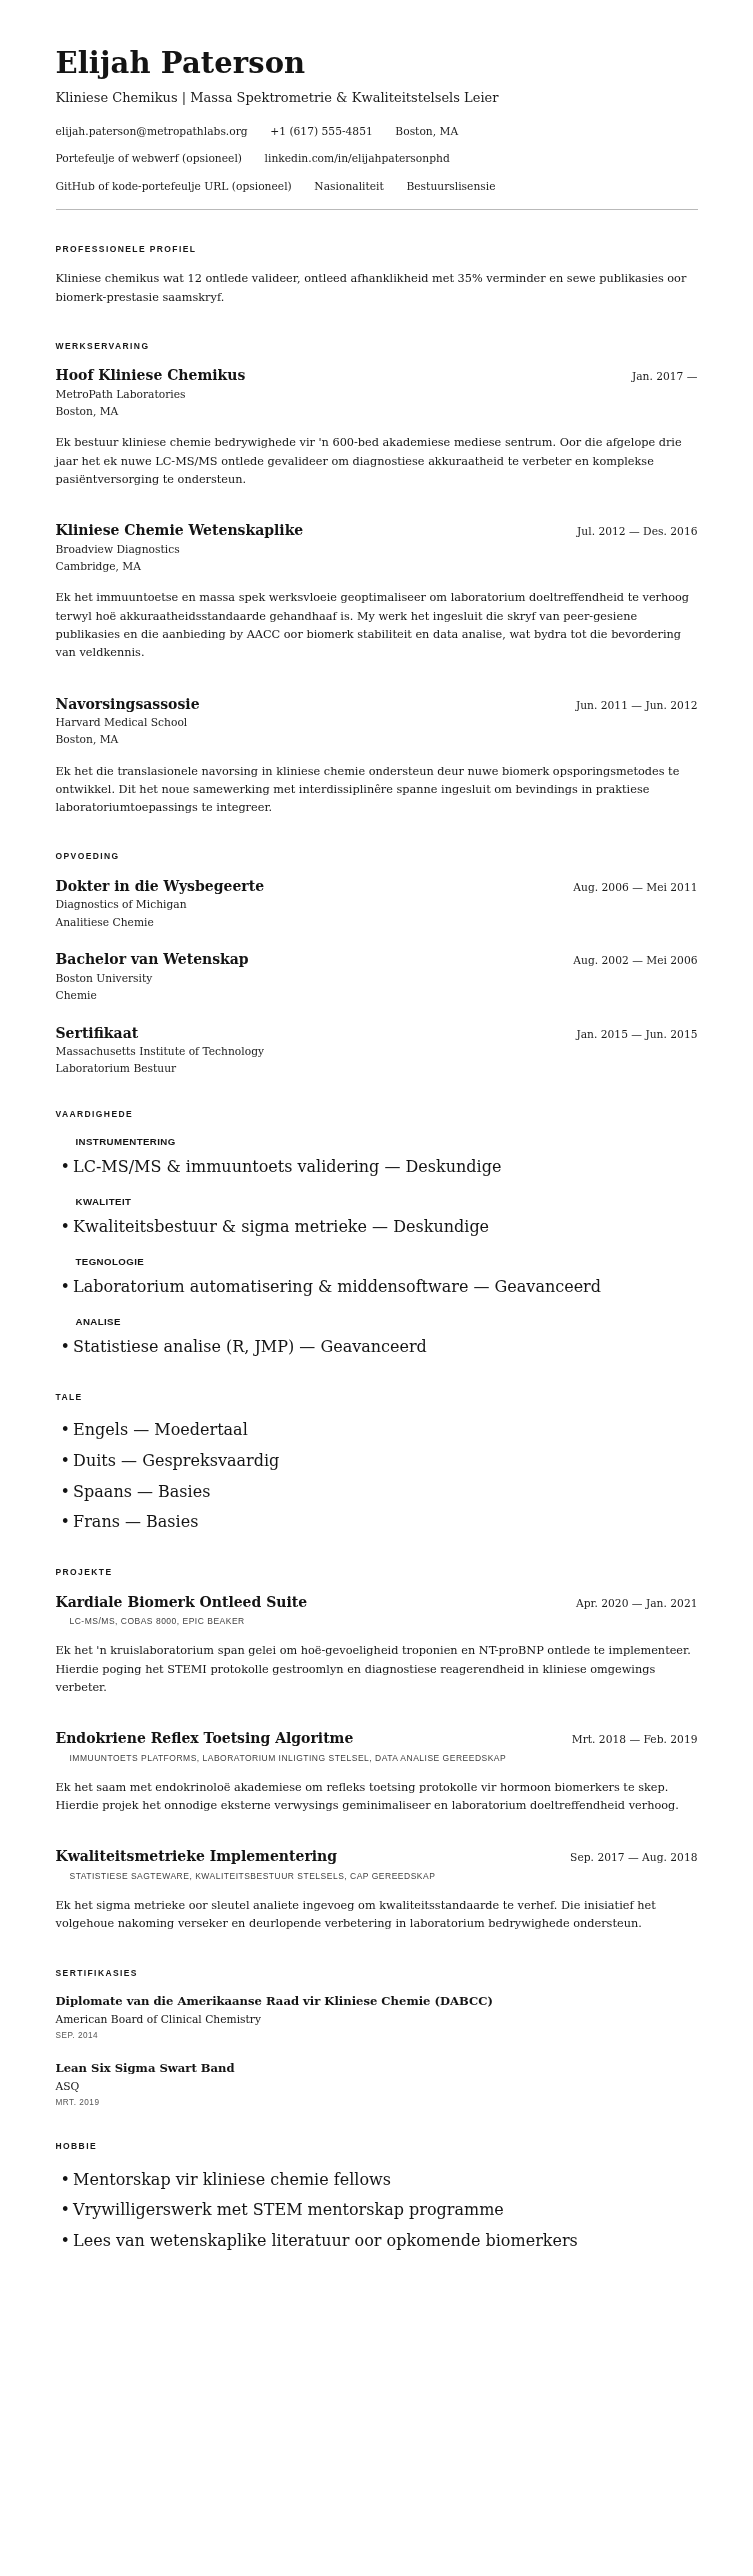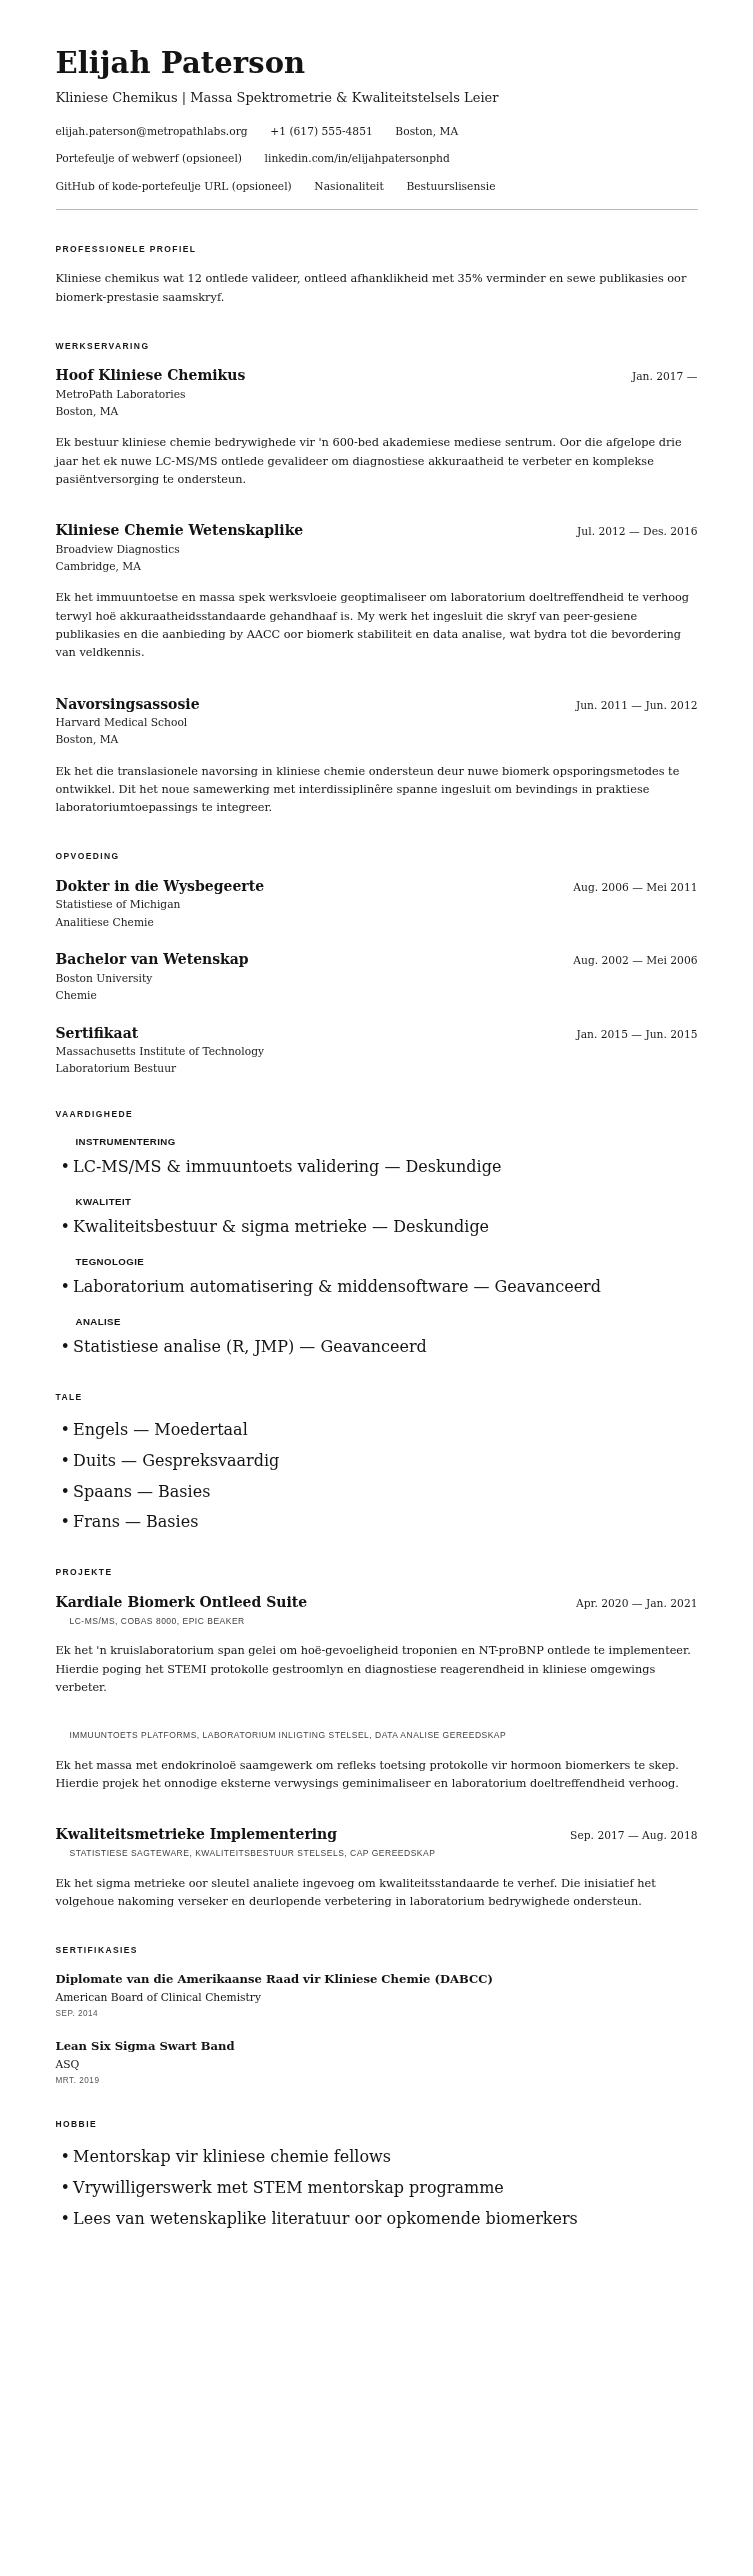--- a/index.html
+++ b/index.html
@@ -135,21 +135,21 @@
   </section>
 
   <section class="section">
     <h2 class="section-title">OPVOEDING</h2>
 
     <article class="edu-entry">
       <div class="entry-head">
         <h3 class="entry-title">Dokter in die Wysbegeerte</h3>
         <span class="entry-dates">Aug. 2006 — Mei 2011</span>
       </div>
-      <div class="entry-sub">Statistiese of Michigan</div>
+      <div class="entry-sub">Diagnostics of Michigan</div>
       <div class="entry-sub">Analitiese Chemie</div>
     </article>
 
     <article class="edu-entry">
       <div class="entry-head">
         <h3 class="entry-title">Bachelor van Wetenskap</h3>
         <span class="entry-dates">Aug. 2002 — Mei 2006</span>
       </div>
       <div class="entry-sub">Boston University</div>
       <div class="entry-sub">Chemie</div>
@@ -213,22 +213,26 @@
     <article class="entry">
       <div class="entry-head">
         <h3 class="entry-title">Kardiale Biomerk Ontleed Suite</h3>
         <span class="entry-dates">Apr. 2020 — Jan. 2021</span>
       </div>
       <div class="entry-meta">LC-MS/MS, COBAS 8000, EPIC BEAKER</div>
       <p class="entry-desc">Ek het 'n kruislaboratorium span gelei om hoë-gevoeligheid troponien en NT-proBNP ontlede te implementeer. Hierdie poging het STEMI protokolle gestroomlyn en diagnostiese reagerendheid in kliniese omgewings verbeter.</p>
     </article>
 
     <article class="entry">
+      <div class="entry-head">
+        <h3 class="entry-title">Endokriene Reflex Toetsing Algoritme</h3>
+        <span class="entry-dates">Mrt. 2018 — Feb. 2019</span>
+      </div>
       <div class="entry-meta">IMMUUNTOETS PLATFORMS, LABORATORIUM INLIGTING STELSEL, DATA ANALISE GEREEDSKAP</div>
-      <p class="entry-desc">Ek het massa met endokrinoloë saamgewerk om refleks toetsing protokolle vir hormoon biomerkers te skep. Hierdie projek het onnodige eksterne verwysings geminimaliseer en laboratorium doeltreffendheid verhoog.</p>
+      <p class="entry-desc">Ek het saam met endokrinoloë akademiese om refleks toetsing protokolle vir hormoon biomerkers te skep. Hierdie projek het onnodige eksterne verwysings geminimaliseer en laboratorium doeltreffendheid verhoog.</p>
     </article>
 
     <article class="entry">
       <div class="entry-head">
         <h3 class="entry-title">Kwaliteitsmetrieke Implementering</h3>
         <span class="entry-dates">Sep. 2017 — Aug. 2018</span>
       </div>
       <div class="entry-meta">STATISTIESE SAGTEWARE, KWALITEITSBESTUUR STELSELS, CAP GEREEDSKAP</div>
       <p class="entry-desc">Ek het sigma metrieke oor sleutel analiete ingevoeg om kwaliteitsstandaarde te verhef. Die inisiatief het volgehoue nakoming verseker en deurlopende verbetering in laboratorium bedrywighede ondersteun.</p>
     </article>

